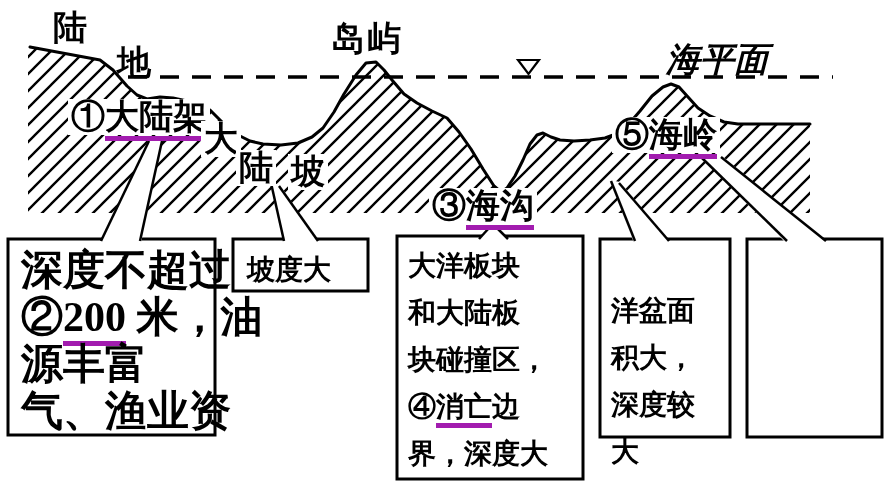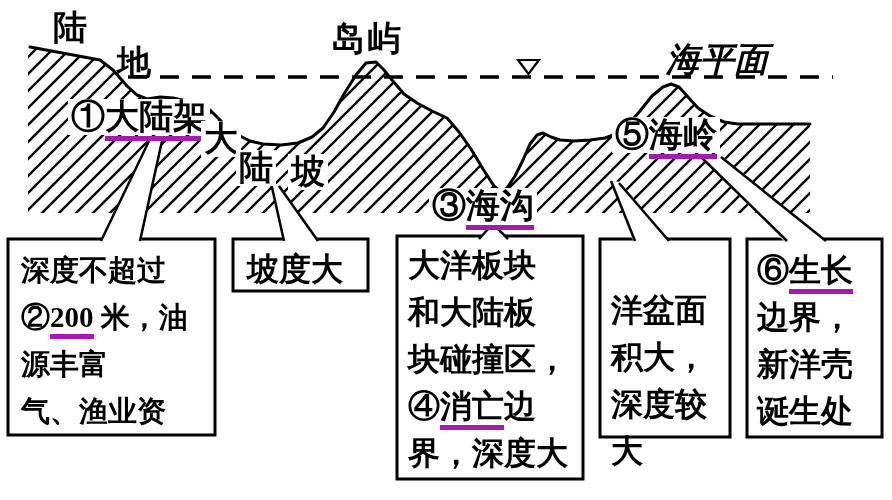--- a/index.html
+++ b/index.html
@@ -22,22 +22,22 @@
   .u3{border-bottom:5px solid #a21caf;padding-bottom:1px;}
   .box-text{
     position:absolute;
     font-weight:bold;
     color:#000;
     line-height:47px;
     white-space:nowrap;
   }
   .box-text .line{display:block;}
   .f34{font-size:34px;}
-  .f32{font-size:32px;}
-  .f31{font-size:29px;}
+  .f32{font-size:28px;}
+  .f31{font-size:42px;}
   .ls2{letter-spacing:2px;}
 </style>
 </head>
 <body>
 
 <div class="stage">
 
   <svg width="892" height="500" viewBox="0 0 892 500">
     <defs>
       <pattern id="hatch" width="17" height="17" patternUnits="userSpaceOnUse">
@@ -141,20 +141,14 @@
     <span class="line">界，深度大</span>
   </div>
 
   <div class="box-text f32" style="left:611px;top:247px;margin-top:40px;">
     <span class="line">洋盆面</span>
     <span class="line">积大，</span>
     <span class="line">深度较</span>
     <span class="line">大</span>
   </div>
 
-  <div class="box-text f32" style="left:757px;top:247px;">
-    <span class="line"><span>⑥</span><span class="u3">生长</span></span>
-    <span class="line">边界，</span>
-    <span class="line">新洋壳</span>
-    <span class="line">诞生处</span>
-  </div>
 
 </div>
 
 </body></html>

